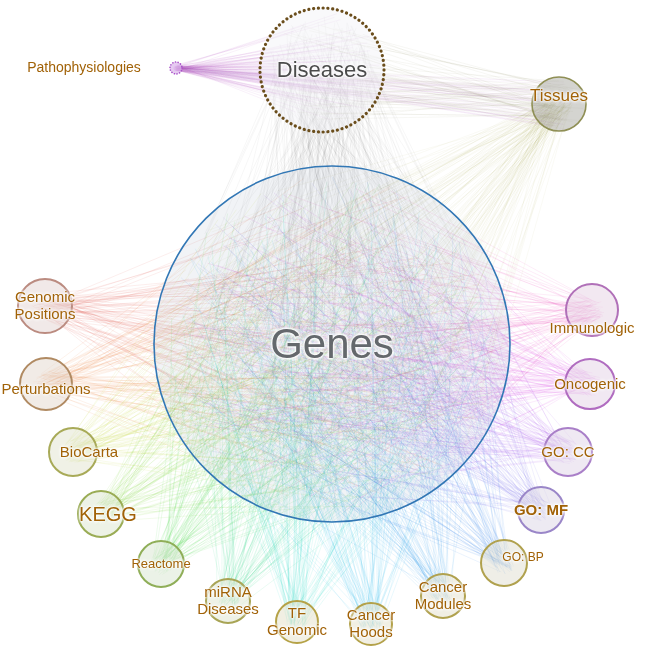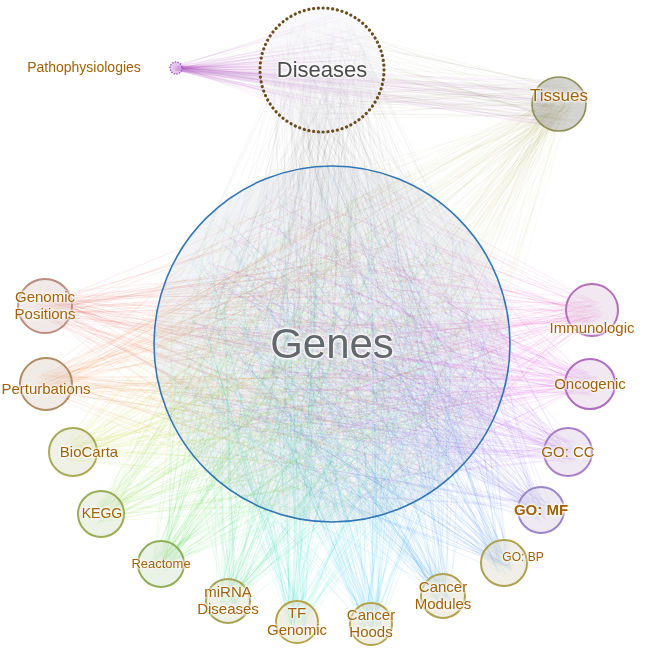--- a/index.html
+++ b/index.html
@@ -1623,21 +1623,21 @@
     </svg>
   <div id="labels">
       <div class="node-label" style="left: 322px; top: 70px; font-size: 22px; color: rgb(75, 75, 75);">Diseases</div>
       <div class="node-label" style="left: 332px; top: 344px; font-size: 42px; color: rgb(100, 104, 108);">Genes</div>
       <div class="node-label" style="left: 84px; top: 68px; font-size: 14px;">Pathophysiologies</div>
       <div class="node-label" style="left: 559px; top: 96px; font-size: 17px;">Tissues</div>
       <div class="node-label" style="left: 45px; top: 306px; font-size: 15px;">Genomic
 Positions</div>
       <div class="node-label" style="left: 46px; top: 389px; font-size: 15px;">Perturbations</div>
       <div class="node-label" style="left: 73px; top: 452px; font-size: 15px; margin-left: 16px;">BioCarta</div>
-      <div class="node-label" style="left: 95px; top: 514px; font-size: 14px; padding-left: 14px;">KEGG</div>
+      <div class="node-label" style="left: 101px; top: 514px; font-size: 20px; padding-left: 14px;">KEGG</div>
       <div class="node-label" style="left: 161px; top: 564px; font-size: 13px;">Reactome</div>
       <div class="node-label" style="left: 228px; top: 601px; font-size: 15px;">miRNA
 Diseases</div>
       <div class="node-label" style="left: 297px; top: 622px; font-size: 15px;">TF
 Genomic</div>
       <div class="node-label" style="left: 371px; top: 624px; font-size: 15px;">Cancer
 Hoods</div>
       <div class="node-label" style="left: 443px; top: 596px; font-size: 15px;">Cancer
 Modules</div>
       <div class="node-label" style="left: 504px; top: 558px; font-size: 12px; margin-left: 19px;">GO: BP</div>

